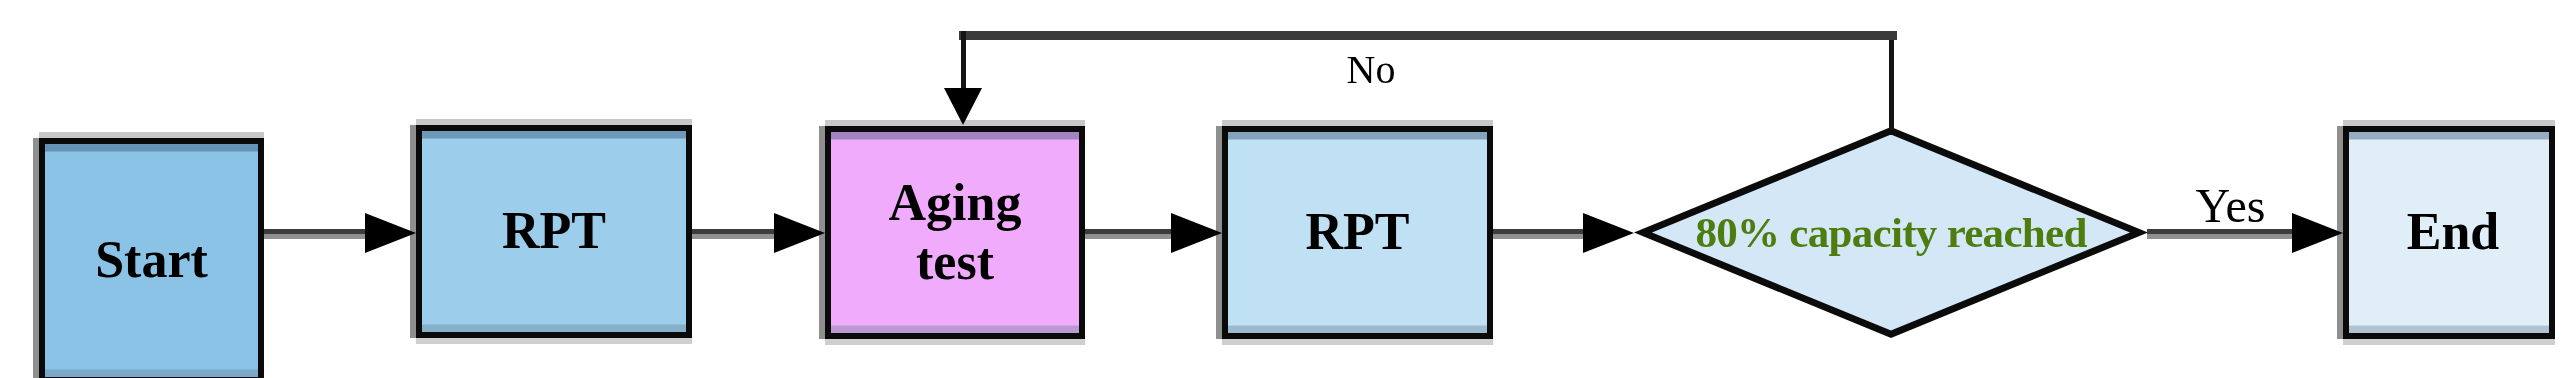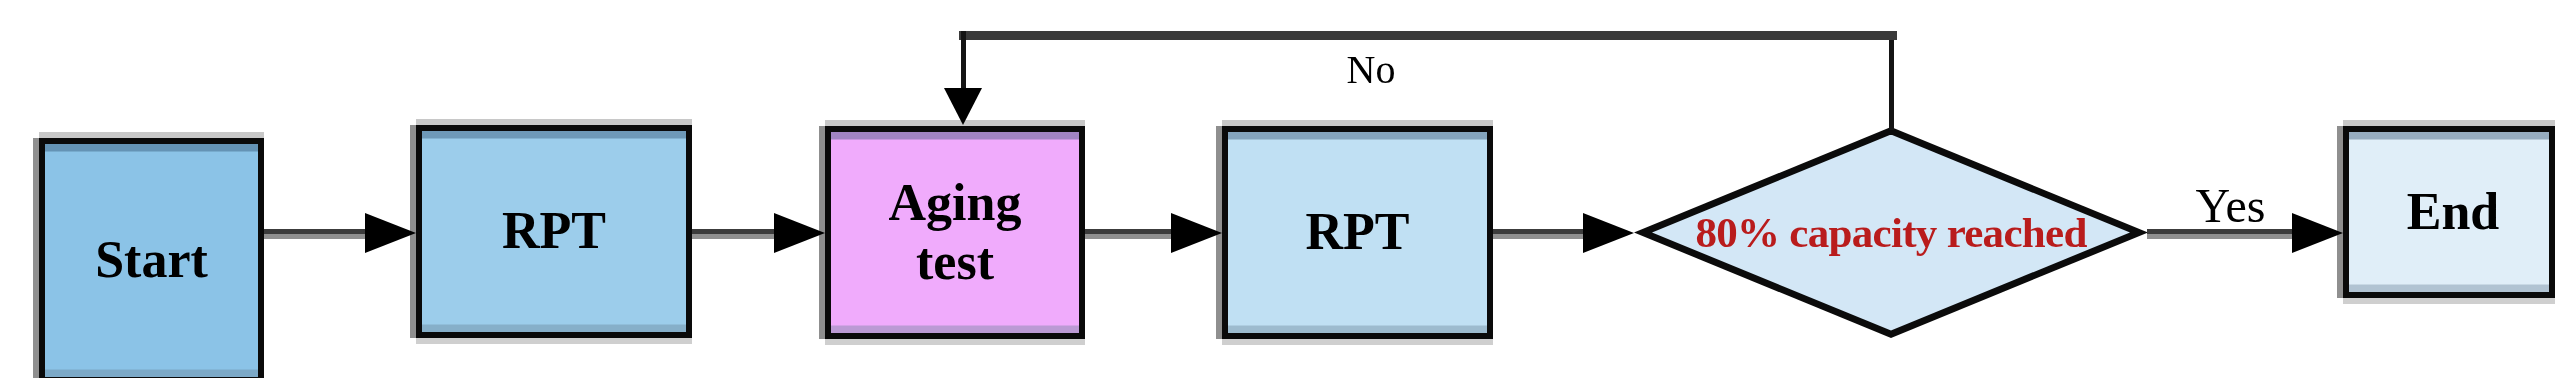--- a/index.html
+++ b/index.html
@@ -13,31 +13,31 @@
         box-shadow:-6px 0 0 #8f8f8f, 0 -6px 0 #c8c8c8, 0 6px 0 #cfcfcf,
                    inset 0 7.5px 0 rgba(43,76,108,0.40),
                    inset 0 -7.5px 0 rgba(100,125,148,0.38);}
   .node .label{font-weight:bold;font-size:52px;color:#000;text-align:center;line-height:1.12;}
 
   .n-start{left:39px;top:138px;width:225px;height:245px;}
   .n-rpt1 {left:416px;top:125px;width:276px;height:213px;}
   .n-aging{left:825px;top:126px;width:260px;height:213px;}
   .n-aging .label{width:179px;}
   .n-rpt2 {left:1222px;top:126px;width:271px;height:213px;}
-  .n-end  {left:2343px;top:126px;width:212px;height:172px;padding-left:8px;}
+  .n-end  {left:2343px;top:126px;width:212px;height:213px;padding-left:8px;}
 
   
   .diamond-outer{position:absolute;left:1634px;top:127px;width:514px;height:211px;
         background:#0b0b0b;
         clip-path:polygon(50% 0,100% 50%,50% 100%,0 50%);}
   .diamond-inner{position:absolute;left:18px;right:18px;top:7.5px;bottom:7.5px;
         clip-path:polygon(50% 0,100% 50%,50% 100%,0 50%);}
   .diamond-label{position:absolute;left:1634px;top:127px;width:514px;height:211px;
         display:flex;align-items:center;justify-content:center;
-        font-weight:bold;font-size:43px;letter-spacing:-0.7px;color:#b91c1c;white-space:nowrap;}
+        font-weight:bold;font-size:43px;letter-spacing:-0.7px;color:#4d7c0f;white-space:nowrap;}
 
   
   .hline{position:absolute;height:9.7px;top:229px;
          background:linear-gradient(#3c3c3c 0 46%,#909090 46% 100%);}
   .l1{left:264px;width:102px;}
   .l2{left:692px;width:82px;}
   .l3{left:1085px;width:86px;}
   .l4{left:1493px;width:90px;}
   .l5{left:2147px;width:145px;}
 

